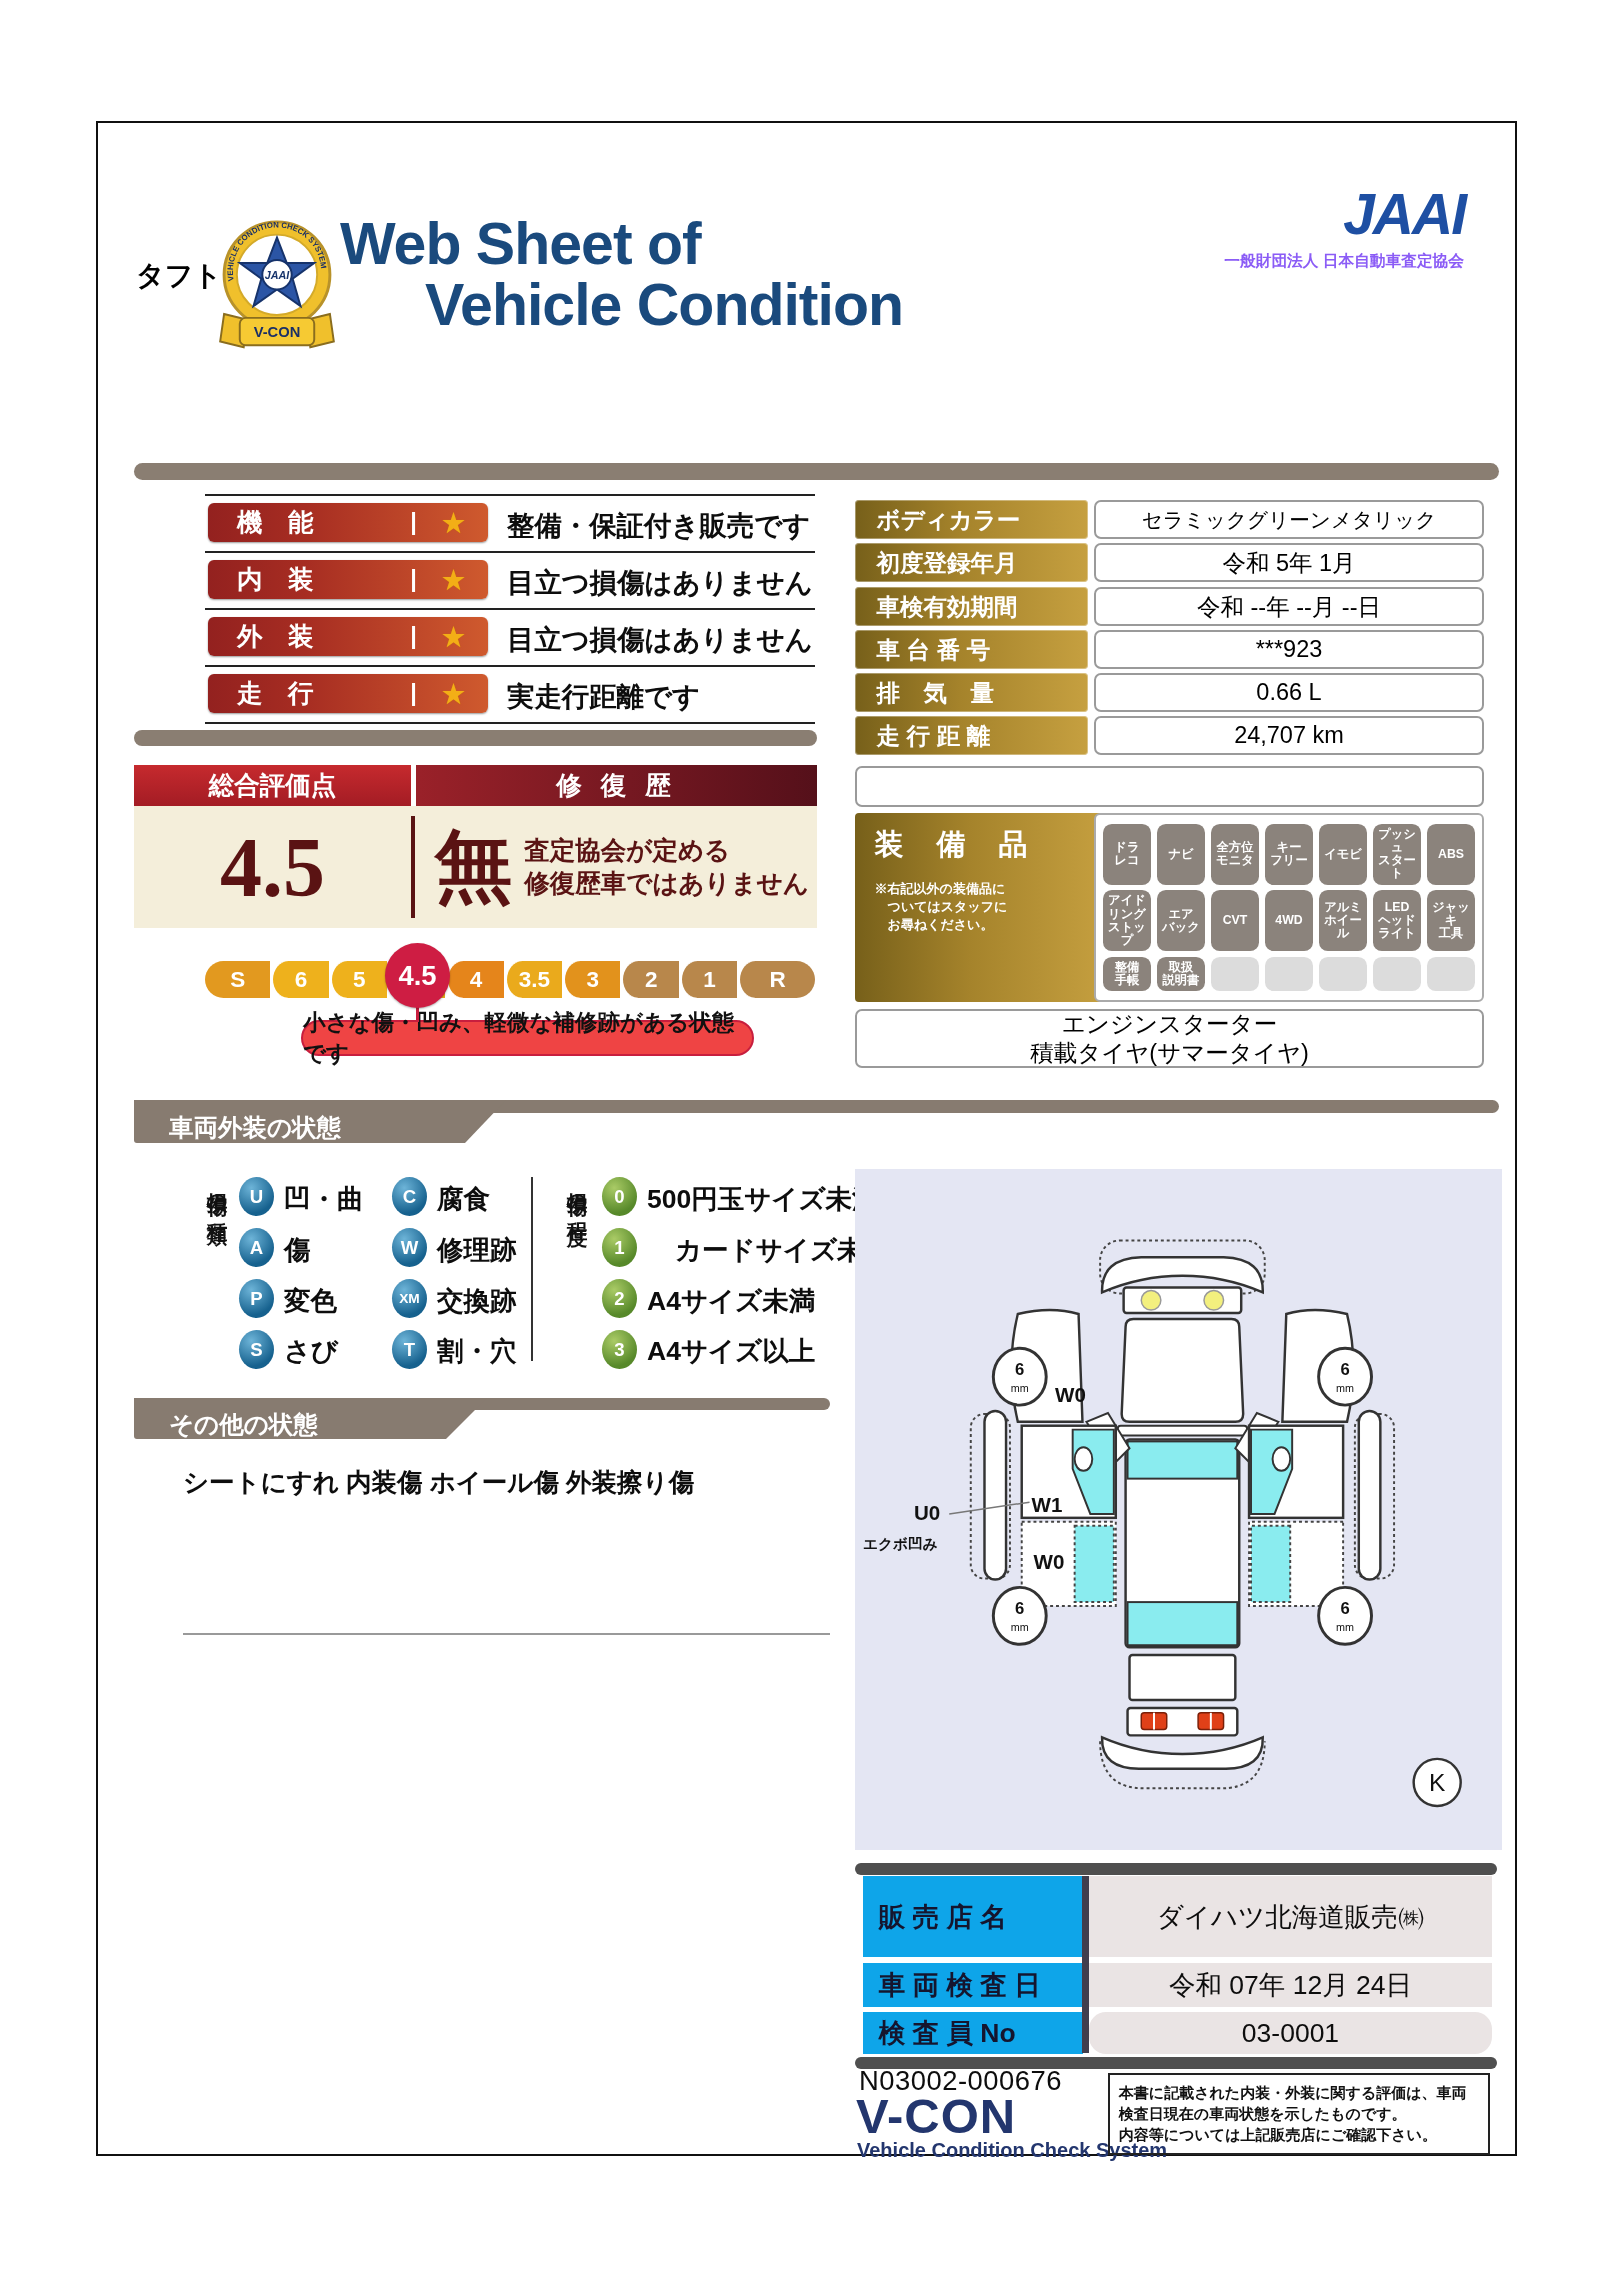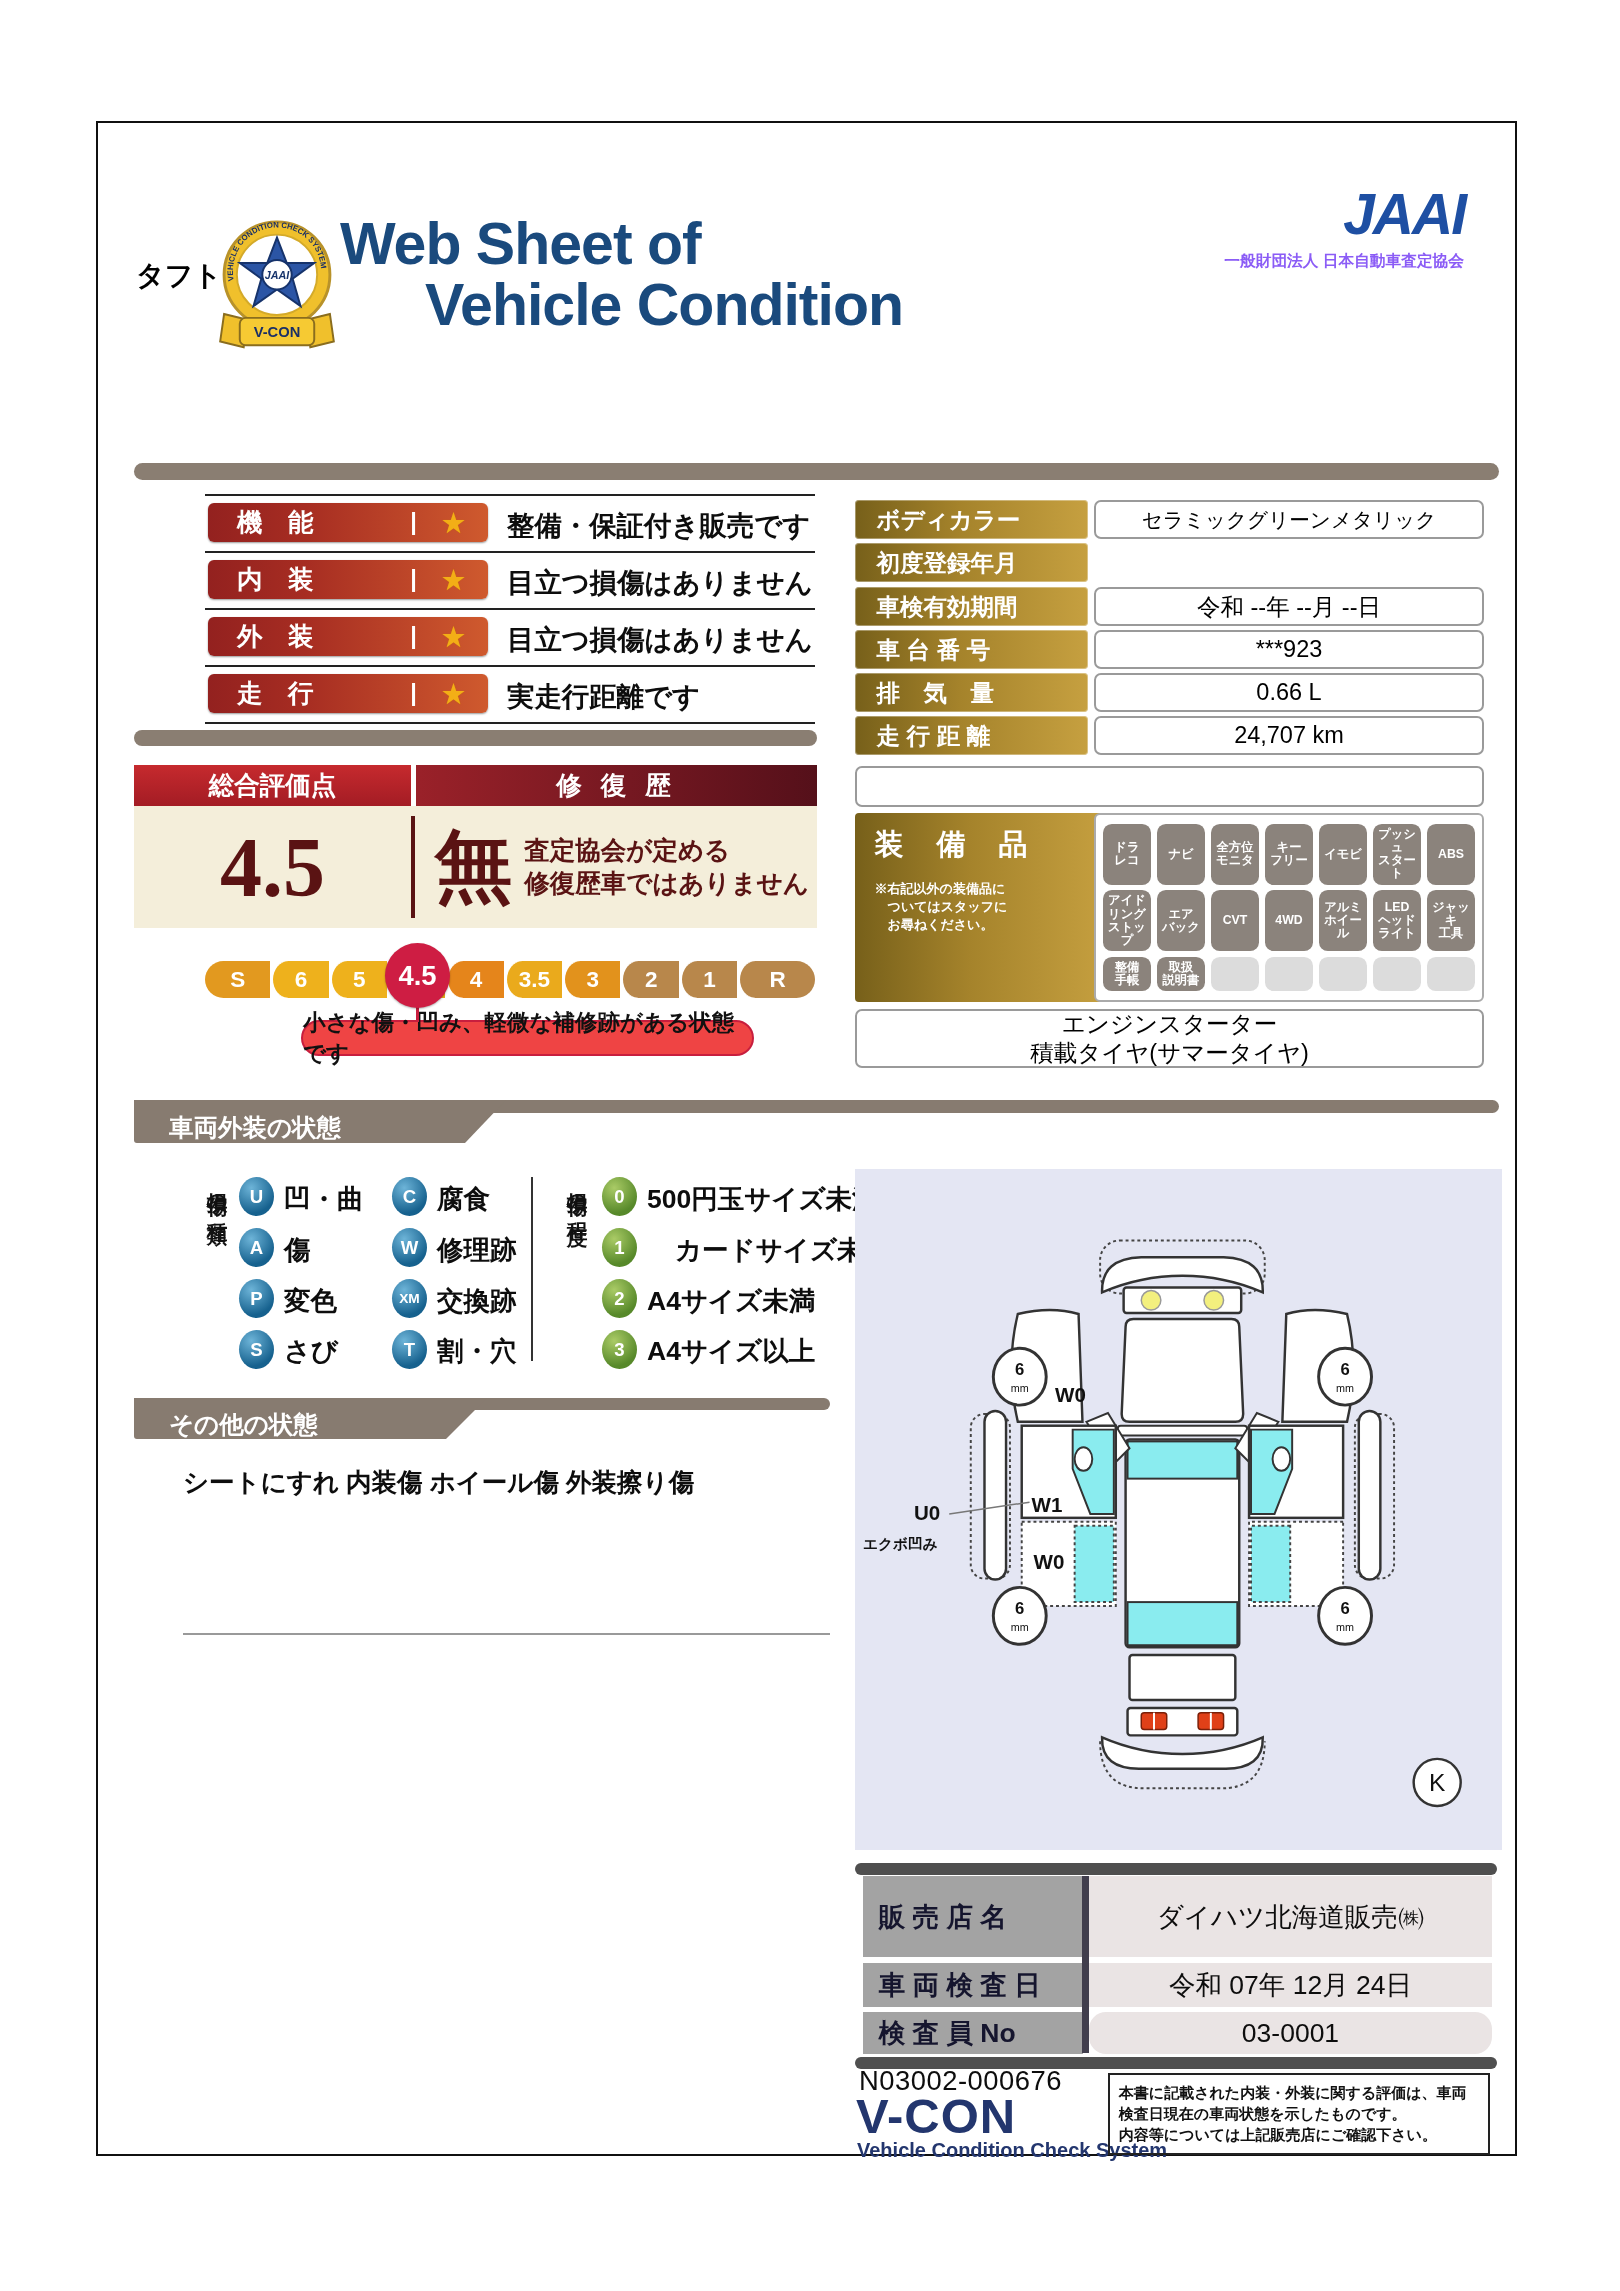--- a/index.html
+++ b/index.html
@@ -92,21 +92,21 @@
               display:flex; align-items:center; justify-content:center; text-align:center; white-space:pre-line; }
   .eq-badge:empty { background:#dcdcdc; }
   .engine-box { position:absolute; left:853px; top:1007px; width:629px; height:59px; border:2px solid #9a9a9a; border-radius:6.9px;
                 background:#fff; display:flex; flex-direction:column; align-items:center; justify-content:center; font-size:23.5px; color:#000; line-height:1.22; }
 
   
   .diagram { position:absolute; left:853px; top:1166px; width:647px; height:681px; background:#e4e6f3; }
 
   
   .dark-bar { position:absolute; left:853px; width:642px; height:11.8px; background:#4f4f4f; border-radius:5.9px; }
-  .sales-label { position:absolute; left:861px; width:220px; background:#a3a3a3; color:#15152e; font-size:26.5px; font-weight:bold;
+  .sales-label { position:absolute; left:861px; width:220px; background:#0ea5e9; color:#15152e; font-size:26.5px; font-weight:bold;
                  display:flex; align-items:center; padding-left:15.7px; }
   .sales-value { position:absolute; left:1087px; width:403px; background:#eae4e4; color:#0d0d0d; font-size:26.5px;
                  display:flex; align-items:center; justify-content:center; }
   .sales-div { position:absolute; left:1080px; top:1874px; width:6.9px; height:177px; background:#413e4d; }
 
   
   .doc-no { position:absolute; left:857px; top:2062px; font-size:27.4px; color:#0d0d0d; letter-spacing:0.5px; }
   .vcon { position:absolute; left:854px; top:2086px; font-size:49px; font-weight:800; color:#23366e; letter-spacing:1px; }
   .vcon-sub { position:absolute; left:855px; top:2137px; font-size:20px; font-weight:bold; color:#23366e; }
   .note-box { position:absolute; left:1106px; top:2070px; width:382px; height:82px; border:2px solid #222; padding:6.9px 8.8px;
@@ -245,20 +245,21 @@
   <div class="lg-text" style="left:549px; top:1210px;">A4サイズ以上</div>
 
   <div class="tab-bar" style="left:36px; top:1275px; width:696px; height:11.8px;"></div>
   <div class="tab" style="left:36px; top:1275px; width:353px; height:41px; padding-top:9.8px;">その他の状態</div>
   <div class="other-text" style="left:85px; top:1342px;">シートにすれ 内装傷 ホイール傷 外装擦り傷</div>
   <div class="hline" style="left:85px; top:1510px;"></div>
 
   <div class="info-label" style="left:757px; top:377px;">ボディカラー</div>
   <div class="info-value" style="left:996px; top:377px; font-size:20.6px;">セラミックグリーンメタリック</div>
   <div class="info-label" style="left:757px; top:420px;">初度登録年月</div>
+  <div class="info-value" style="left:996px; top:420px;">令和 5年 1月</div>
   <div class="info-label" style="left:757px; top:464px;">車検有効期間</div>
   <div class="info-value" style="left:996px; top:464px;">令和 --年 --月 --日</div>
   <div class="info-label" style="left:757px; top:507px;">車 台 番 号</div>
   <div class="info-value" style="left:996px; top:507px;">***923</div>
   <div class="info-label" style="left:757px; top:550px;">排　気　量</div>
   <div class="info-value" style="left:996px; top:550px;">0.66 L</div>
   <div class="info-label" style="left:757px; top:593px;">走 行 距 離</div>
   <div class="info-value" style="left:996px; top:593px;">24,707 km</div>
 
   <div class="empty-box" style="left:757px; top:643px;"></div>

